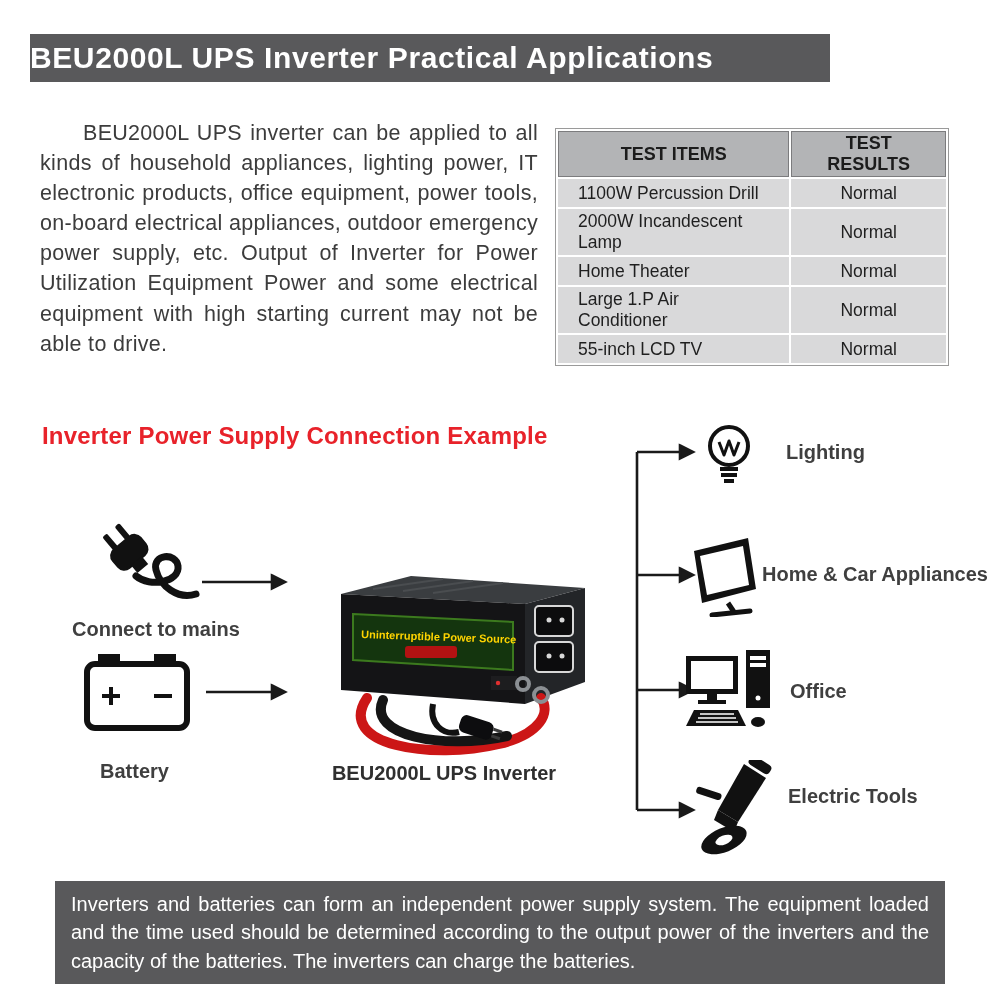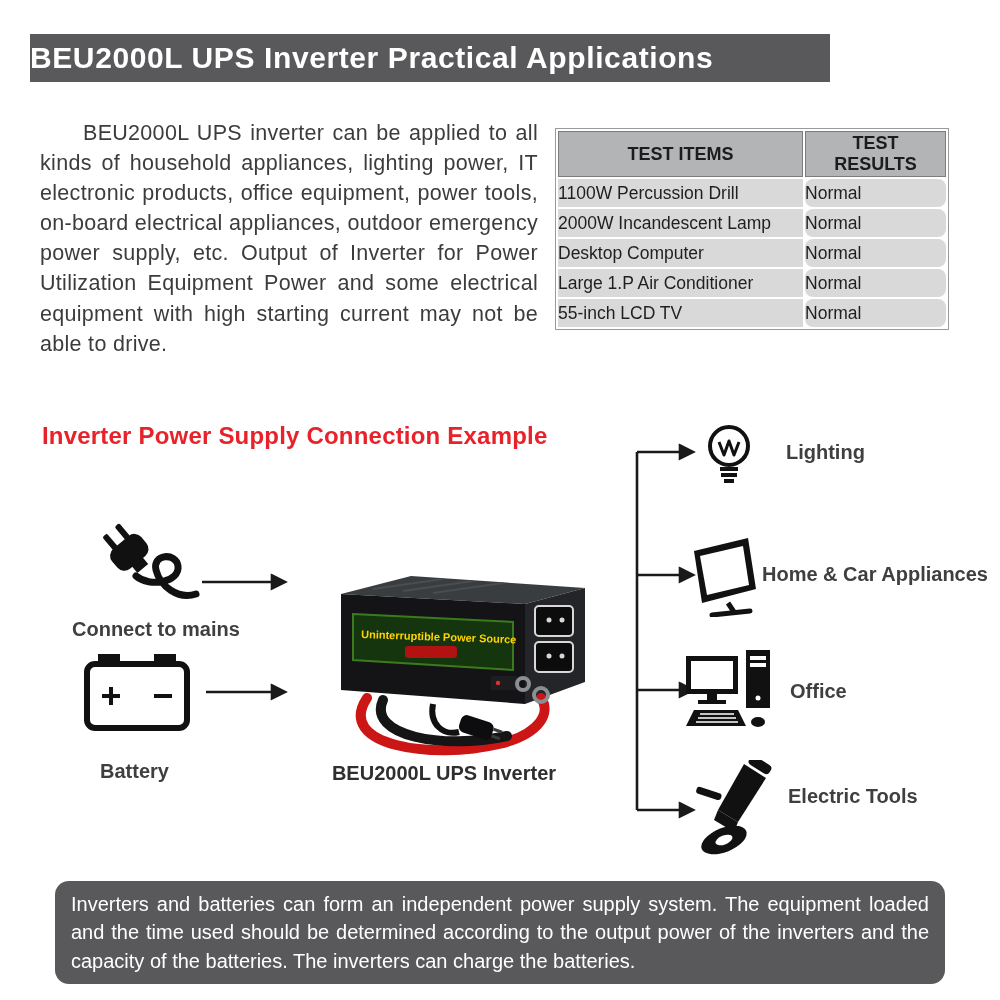--- a/index.html
+++ b/index.html
@@ -16,38 +16,38 @@
     position:absolute;left:40px;top:118px;width:498px;
     font-size:21.5px;line-height:1.4;letter-spacing:.3px;color:var(--text-dark,#3c3c3c);
     text-align:justify;text-indent:2em;
   }
   .table-wrap{position:absolute;left:555px;top:128px;width:392px;border:1px solid #9a9a9a;background:#fff;}
   table{border-collapse:separate;border-spacing:2px;width:100%;}
   th{
     background:var(--table-header-bg,#b3b4b6);border:1px solid #7c7c7e;
     font-size:18px;font-weight:bold;color:#1c1c1c;height:26px;padding:1px 14px;text-align:center;
   }
-  td{background:var(--table-row-bg,#d9d9da);font-size:17.5px;color:#1f1f1f;height:24px;padding:2px 0;}
+  td{background:var(--table-row-bg,#d9d9da);font-size:17.5px;color:#1f1f1f;height:24px;padding:2px 20px;}
   td.item{width:240px;text-align:left;}
-  td.result{width:138px;border-radius:8px;}
+  td.result{width:138px;text-align:center;}
   .section-heading{
     position:absolute;left:42px;top:422px;font-size:24px;font-weight:bold;
     color:var(--heading-red,#e8222a);letter-spacing:.2px;
   }
   .diagram{position:absolute;left:0;top:410px;width:1000px;height:470px;}
   .diagram .abs{position:absolute;}
   .dlabel{font-size:20px;font-weight:bold;color:#3f3f3f;white-space:nowrap;}
   .inverter-caption{
     position:absolute;left:283px;top:352px;width:322px;text-align:center;
     font-size:20px;font-weight:bold;color:#2f2f2f;
   }
   .footer{
     position:absolute;left:55px;top:881px;width:890px;box-sizing:border-box;
     background:var(--footer-bg,#59595b);color:#fff;font-size:20px;line-height:1.42;
-    padding:9px 16px;text-align:justify;border-radius:14px;
+    padding:9px 16px;text-align:justify;
   }
 </style>
 </head>
 <body>
 
 <div class="banner">
   <span>BEU2000L UPS Inverter Practical Applications</span>
 </div>
 
 <div class="intro">BEU2000L UPS inverter can be applied to all kinds of household appliances, lighting power, IT electronic products, office equipment, power tools, on-board electrical appliances, outdoor emergency power supply, etc. Output of Inverter for Power Utilization Equipment Power and some electrical equipment with high starting current may not be able to drive.</div>
@@ -63,21 +63,21 @@
     <tbody>
       <tr>
           <td class="item">1100W Percussion Drill</td>
           <td class="result">Normal</td>
         </tr>
       <tr>
           <td class="item">2000W Incandescent Lamp</td>
           <td class="result">Normal</td>
         </tr>
       <tr>
-          <td class="item">Desktop Computer</td>
+          <td class="item">Home Theater</td>
           <td class="result">Normal</td>
         </tr>
       <tr>
           <td class="item">Large 1.P Air Conditioner</td>
           <td class="result">Normal</td>
         </tr>
       <tr>
           <td class="item">55-inch LCD TV</td>
           <td class="result">Normal</td>
         </tr>

